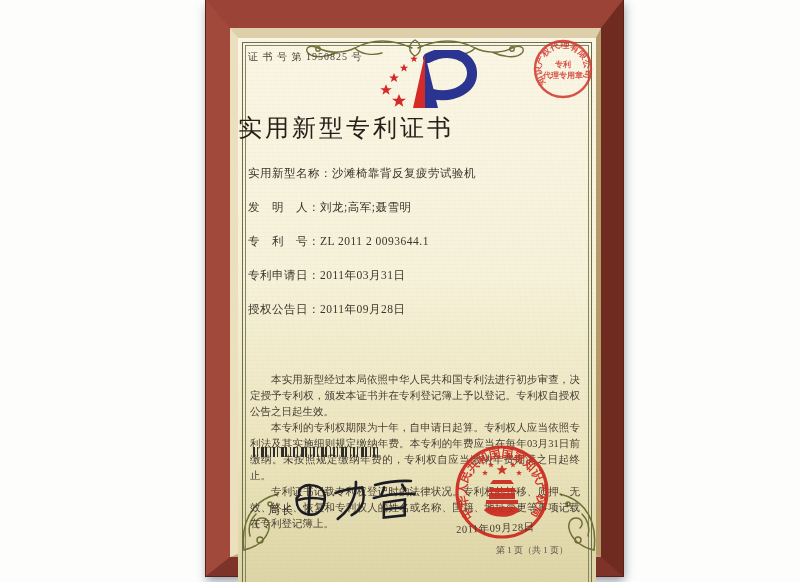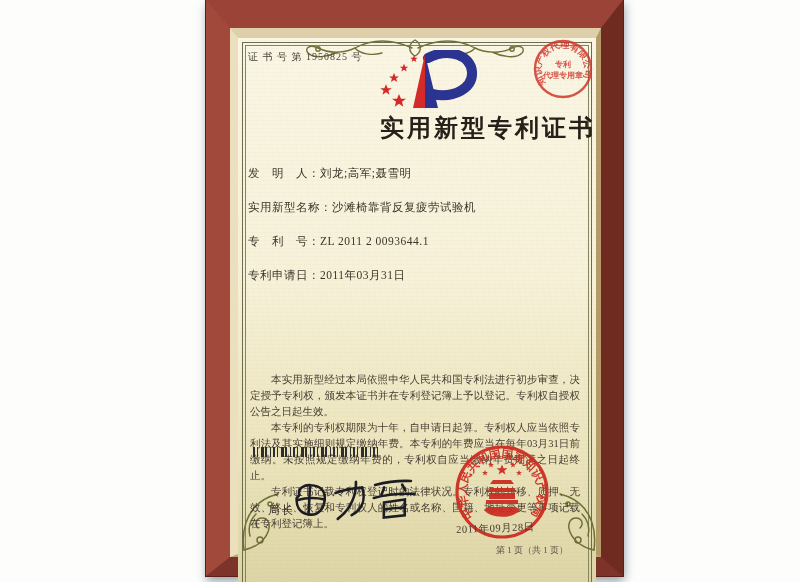--- a/index.html
+++ b/index.html
@@ -23,22 +23,22 @@
   .paper .texture{position:absolute;inset:0;pointer-events:none;opacity:.5;
          background:repeating-linear-gradient(0deg,rgba(170,158,90,.07) 0 1px,transparent 1px 4px),
                     repeating-linear-gradient(83deg,rgba(170,158,90,.05) 0 1px,transparent 1px 6px);}
   .border-outer{position:absolute;inset:4px;border:1px solid #6b6c4c;pointer-events:none;}
   .border-inner{position:absolute;inset:7px;border:1px solid #84855e;pointer-events:none;}
 
   .cert-no{position:absolute;left:10px;top:12px;font-size:10px;letter-spacing:1px;color:#4a4238;}
 
   .logo{position:absolute;left:130px;top:12px;}
 
-  .title{position:absolute;left:0;top:74px;width:100%;text-align:right;
-         font-size:24px;font-weight:bold;color:#262019;letter-spacing:3px;}
+  .title{position:absolute;left:0;top:74px;width:100%;text-align:left;
+         font-size:24px;font-weight:normal;color:#262019;letter-spacing:3px;}
 
   .fields{position:absolute;left:10px;top:128px;display:flex;flex-direction:column;gap:19px;
           font-size:11.5px;color:#3c342b;}
   .field-row{white-space:nowrap;letter-spacing:.5px;}
 
   .paras{position:absolute;left:12px;top:310px;width:330px;font-size:10.5px;line-height:16px;
          color:#453c32;text-align:justify;margin-top:24px;}
   .paras p{margin:0;text-indent:2em;}
 
   .barcode{position:absolute;left:15px;top:409px;width:126px;height:10px;
@@ -128,24 +128,25 @@
           <text font-size="8" fill="#d1372c" font-weight="bold">
             <textPath href="#stampArc" startOffset="2" textLength="92" lengthAdjust="spacingAndGlyphs">知识产权代理有限公司</textPath>
           </text>
           <text x="31" y="29" font-size="8" fill="#d1372c" text-anchor="middle" font-weight="bold">专利</text>
           <text x="31" y="40" font-size="8" fill="#d1372c" text-anchor="middle" font-weight="bold">代理专用章</text>
         </svg>
 
         <div class="title">实用新型专利证书</div>
 
         <div class="fields">
+          <div class="field-row"><span>实用新型名称：</span><span>沙滩椅靠背反复疲劳试验机</span></div>
           <div class="field-row"><span>发　明　人：</span><span>刘龙;高军;聂雪明</span></div>
-          <div class="field-row"><span>实用新型名称：</span><span>沙滩椅靠背反复疲劳试验机</span></div>
           <div class="field-row"><span>专　利　号：</span><span>ZL 2011 2 0093644.1</span></div>
           <div class="field-row"><span>专利申请日：</span><span>2011年03月31日</span></div>
+          <div class="field-row"><span>授权公告日：</span><span>2011年09月28日</span></div>
         </div>
 
         <div class="paras">
           <p>本实用新型经过本局依照中华人民共和国专利法进行初步审查，决定授予专利权，颁发本证书并在专利登记簿上予以登记。专利权自授权公告之日起生效。</p>
           <p>本专利的专利权期限为十年，自申请日起算。专利权人应当依照专利法及其实施细则规定缴纳年费。本专利的年费应当在每年03月31日前缴纳。未按照规定缴纳年费的，专利权自应当缴纳年费期满之日起终止。</p>
           <p>专利证书记载专利权登记时的法律状况。专利权的转移、质押、无效、终止、恢复和专利权人的姓名或名称、国籍、地址变更等事项记载在专利登记簿上。</p>
         </div>
 
         <div class="barcode"></div>
 

